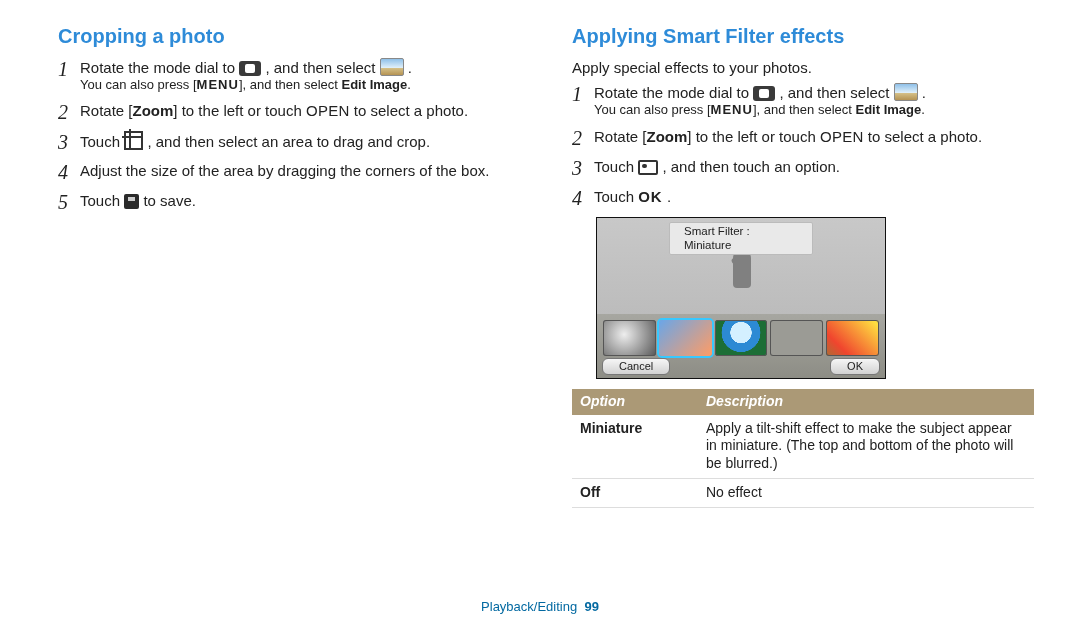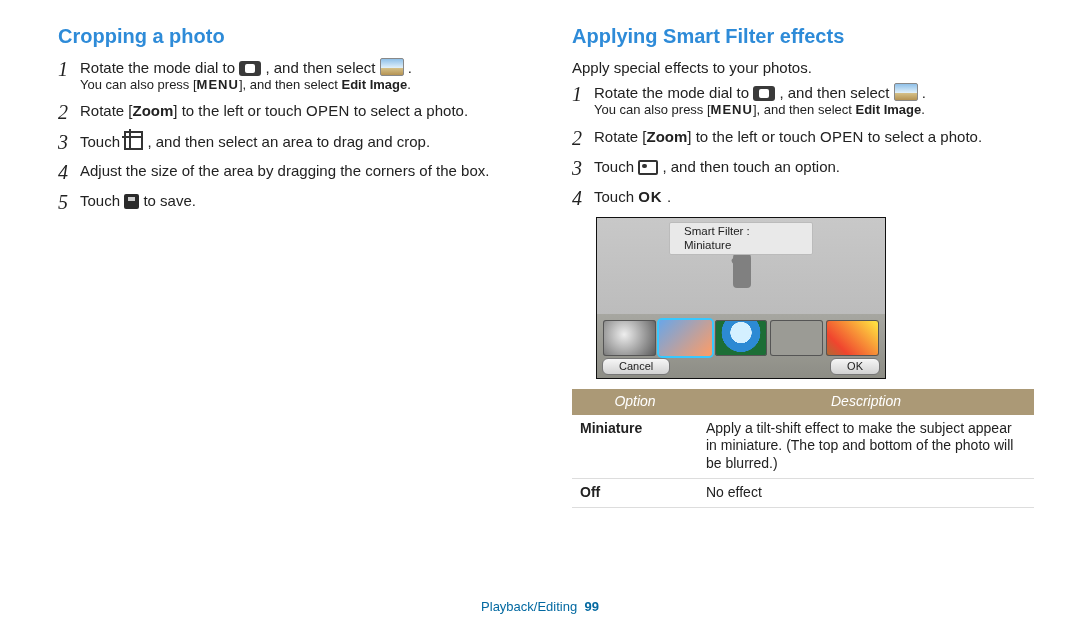--- a/index.html
+++ b/index.html
@@ -161,22 +161,22 @@
     border:1px solid #777; border-radius:6px; padding:0 16px;
     line-height:15px;
   }
 
   
   table.opts {
     width: 100%; border-collapse: collapse; font-size: 14px;
     margin-top: 10px;
   }
   table.opts thead th {
-    background: #ab9976; color:#fff; font-style: italic; font-weight:400;
-    text-align:center; padding:4px 8px;
+    background: #ab9976; color:#fff; font-style: italic; font-weight:700;
+    text-align:left; padding:4px 8px;
   }
   table.opts td {
     padding: 5px 8px; border-bottom:1px solid #ddd; vertical-align:top;
   }
   table.opts td:first-child { font-weight:700; width:110px; }
 
   .footer {
     position:absolute; bottom:14px; width:1080px; text-align:center;
     font-size:13px; color:#0369a1;
   }

